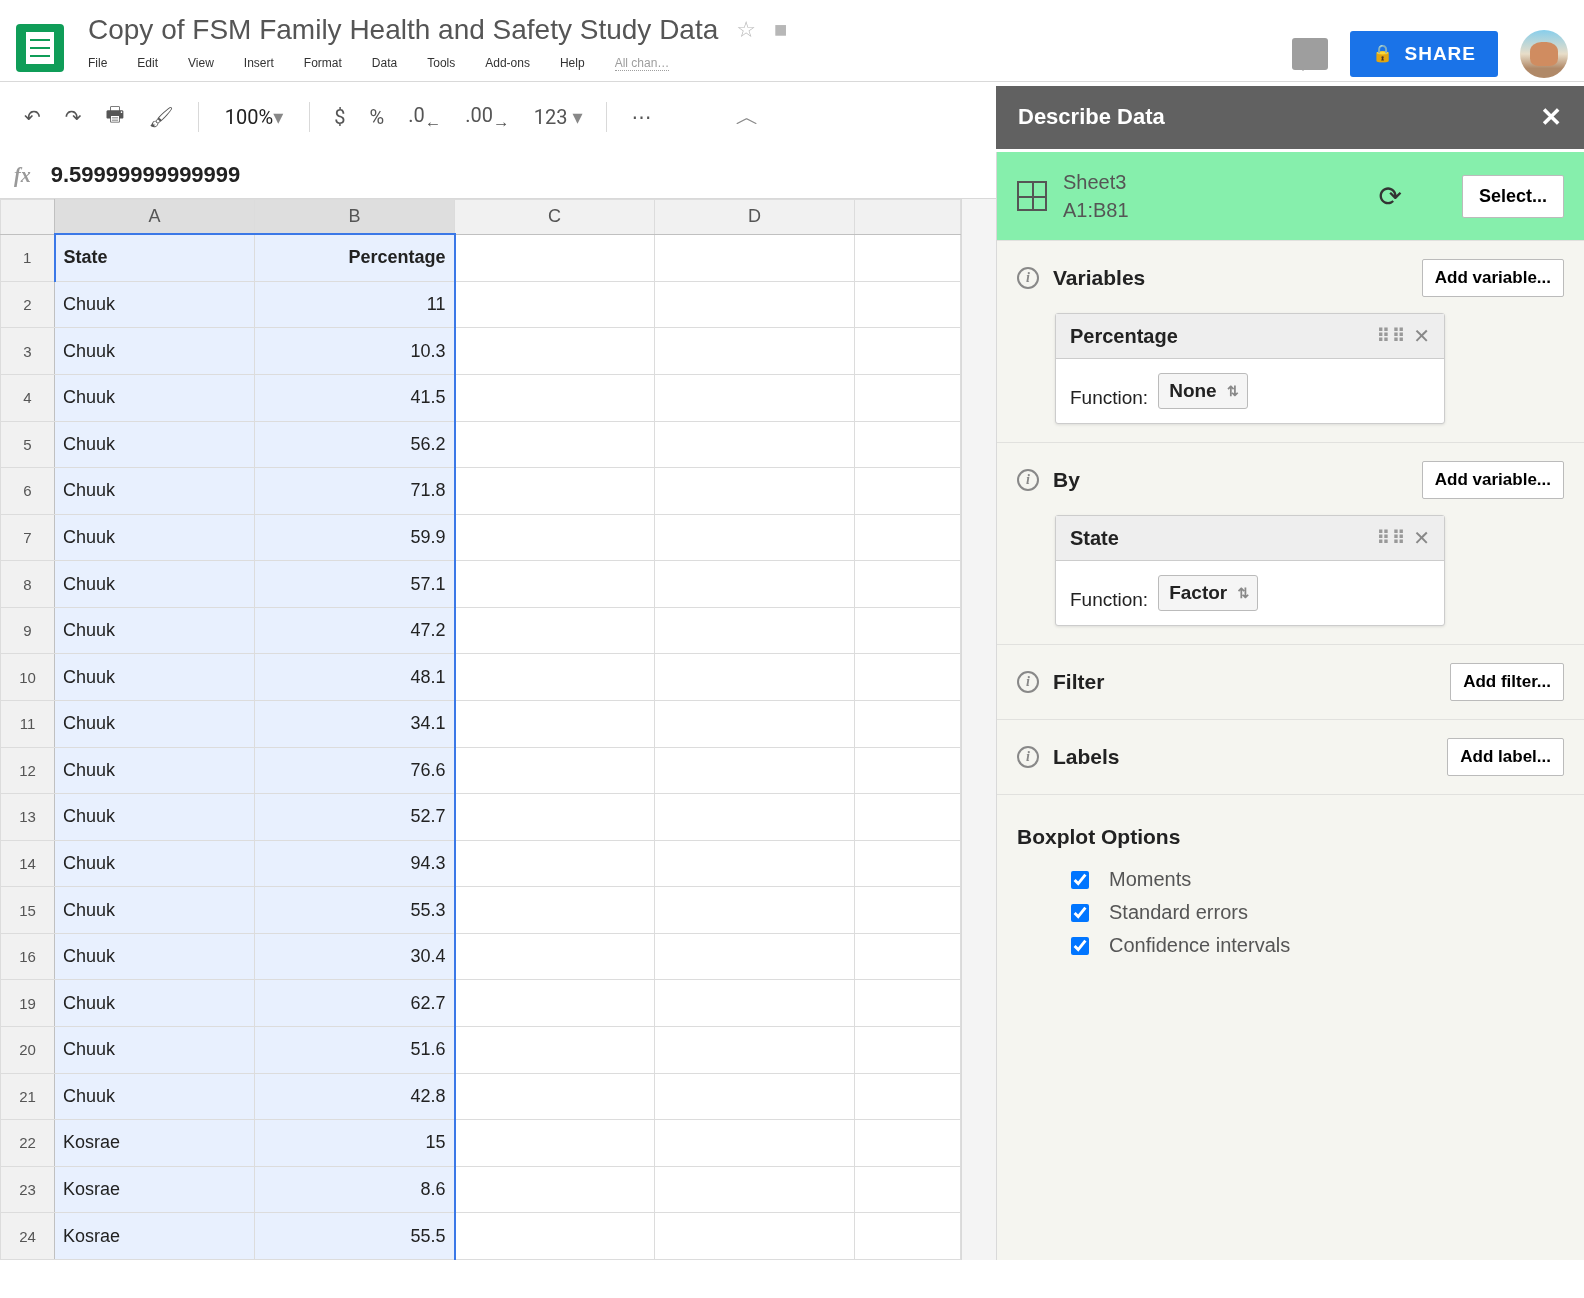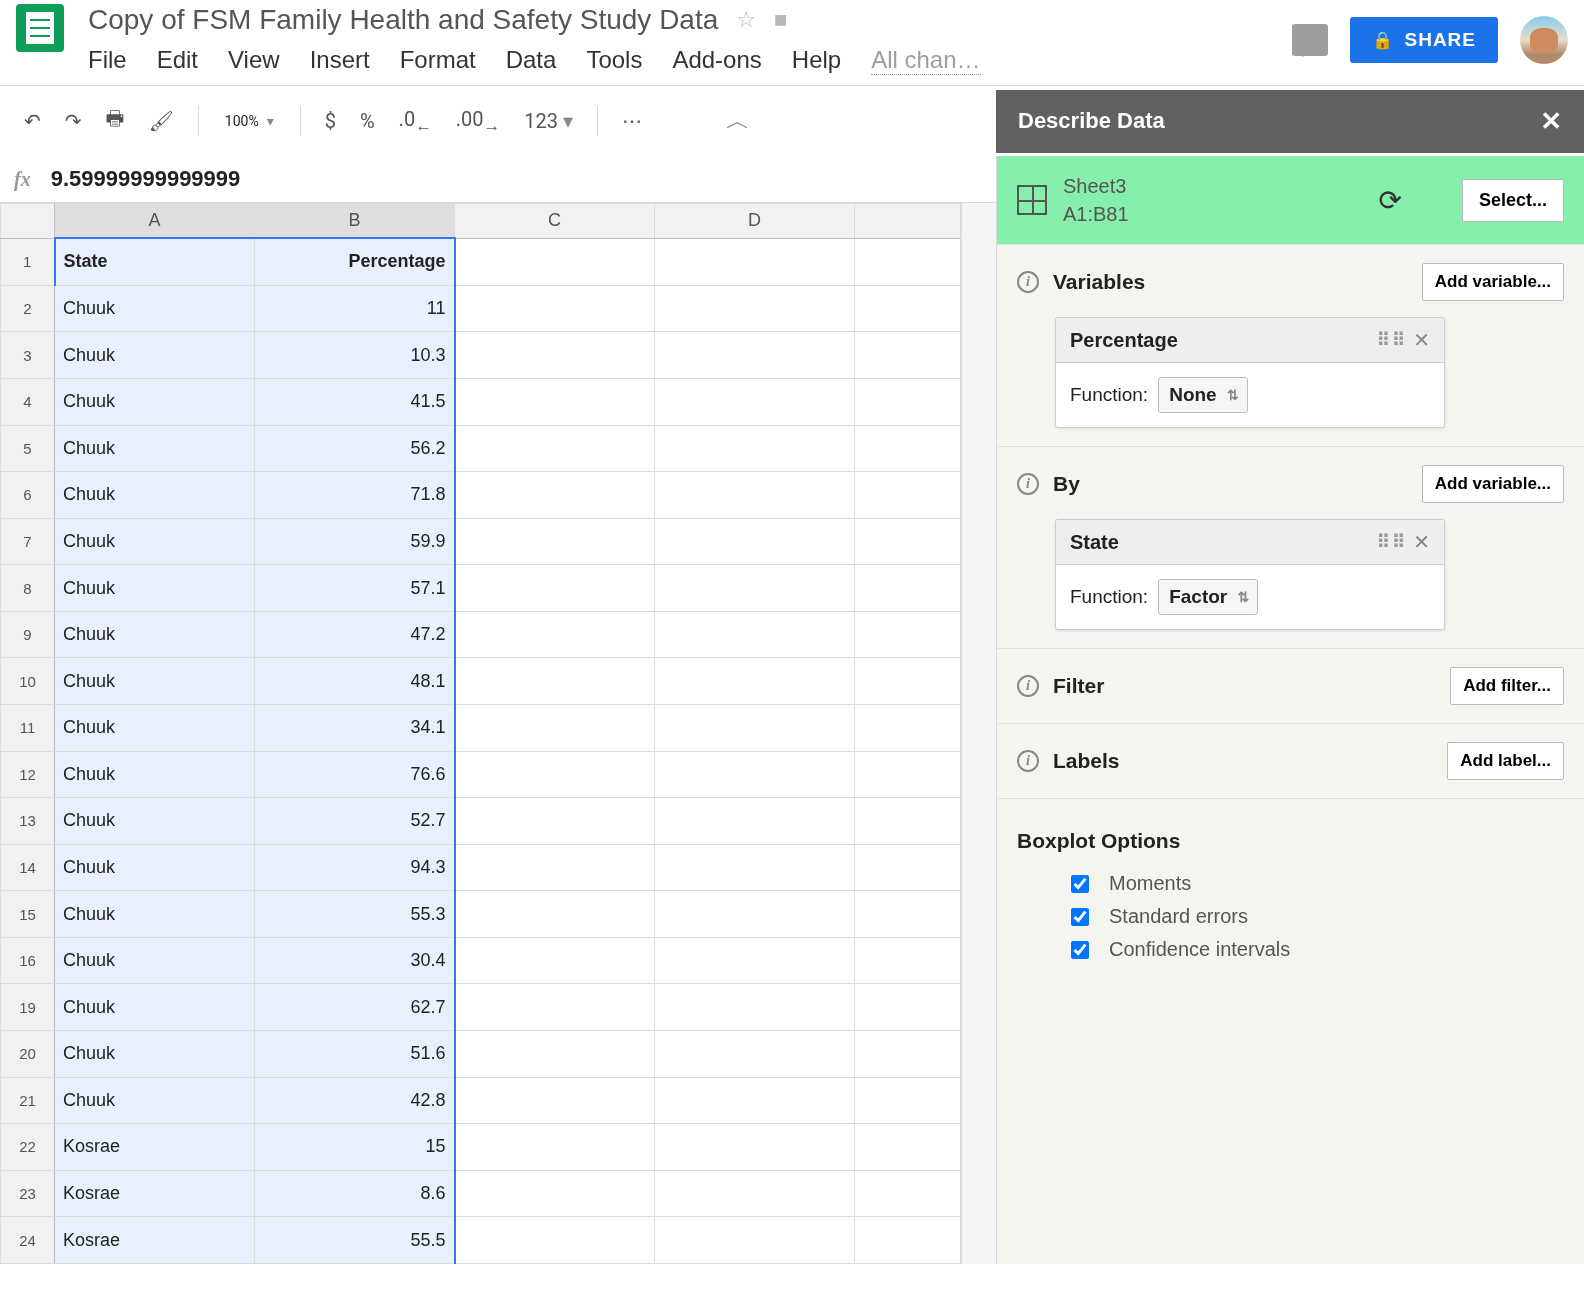--- a/index.html
+++ b/index.html
@@ -1,39 +1,39 @@
 <!DOCTYPE html>
 <html><head>
 <meta charset="utf-8">
 <style>
 * { margin: 0; padding: 0; box-sizing: border-box; }
 body { font-family: Arial, "Helvetica Neue", sans-serif; font-size: 17px; color: #222; width: 1584px; }
-.header { display: flex; align-items: flex-start; padding: 4px 16px 0 16px; border-bottom: 1px solid #d9d9d9; }
+.header { display: flex; align-items: center; padding: 14px 16px 0 16px; border-bottom: 1px solid #d9d9d9; }
 .doc-icon { width: 48px; height: 48px; background: #0f9d58; border-radius: 4px; margin-right: 24px; display: flex; align-items: center; justify-content: center; flex-shrink: 0; }
 .doc-icon-inner { width: 28px; height: 32px; background: #fff; display: flex; flex-direction: column; justify-content: space-around; padding: 4px; }
 .doc-icon-line { height: 2px; background: #0f9d58; }
 .title-block { flex: 1; }
 .doc-title { font-size: 28px; color: #555; font-weight: 400; }
 .title-row { display: flex; align-items: center; gap: 18px; }
 .star-icon, .folder-icon { color: #b7b7b7; font-size: 22px; cursor: pointer; }
-.menu-bar { display: flex; gap: 30px; padding: 10px 0 10px 0; font-size: 24px; color: #333; }
+.menu-bar { display: flex; gap: 30px; padding: 10px 0 10px 0; font-size: 12px; color: #333; }
 .menu-bar span { cursor: pointer; }
 .menu-bar .changes { color: #9e9e9e; border-bottom: 1px dotted #9e9e9e; }
 .header-right { display: flex; align-items: center; gap: 22px; margin-left: 20px; padding-top: 12px; }
 .comment-icon { width: 36px; height: 32px; background: #9e9e9e; border-radius: 3px; cursor: pointer; position: relative; }
 .comment-icon::after { content:''; position:absolute; bottom:-6px; left:6px; border:5px solid transparent; border-top-color:#9e9e9e; }
 .share-btn { background: #1a73e8; color: #fff; font-size: 19px; font-weight: bold; padding: 12px 22px; border-radius: 3px; display: flex; align-items: center; gap: 10px; cursor: pointer; letter-spacing: 1px; }
 .share-btn .lock { font-size: 17px; }
 .avatar { width: 48px; height: 48px; border-radius: 50%; background: linear-gradient(180deg, #87ceeb 0%, #e8ddc8 50%, #b08968 80%); overflow:hidden; position:relative; }
 .avatar::after{content:''; position:absolute; left:20%; top:25%; width:60%; height:50%; background:#d08c60; border-radius:40% 40% 30% 30%; }
 .toolbar-row { display: flex; align-items: center; }
 .toolbar { display: flex; align-items: center; padding: 10px 14px; gap: 4px; flex: 1; font-family: Roboto, Arial; }
 .tb-btn { padding: 8px 10px; color: #555; font-size: 20px; cursor: pointer; border-radius:3px; }
 .tb-sep { width: 1px; height: 30px; background: #d9d9d9; margin: 0 10px; }
-.zoom { display: flex; align-items: center; gap: 8px; font-size: 14px; color: #222; padding: 6px 12px; cursor:pointer; }
+.zoom { display: flex; align-items: center; font-size: 20px; color: #222; padding: 6px 12px; cursor:pointer; }
 .collapse-arrow { margin-left: 70px; color:#888; font-size: 24px; }
 .sidebar-header { background: #616161; color: #fff; font-size: 22px; font-weight: bold; padding: 16px 22px; display: flex; justify-content: space-between; align-items: center; width: 588px; }
 .close-x { font-size: 26px; cursor: pointer; }
 .content { display: flex; height: 1108px; }
 .left { flex: 1; display: flex; flex-direction: column; }
 .fx-bar { display: flex; align-items: center; border-bottom: 1px solid #d9d9d9; padding: 10px 14px; gap: 20px; font-weight: bold; }
 .fx-lbl { font-style: italic; font-family: Georgia, serif; color: #999; font-size: 20px; }
 .fx-val { font-family: Arial; font-size: 22px; color: #222; }
 .sheet { width: 100%; border-collapse: collapse; table-layout: fixed; }
 .sheet th, .sheet td { border: 1px solid #dcdcdc; padding: 6px 8px; font-size: 18px; text-align: left; height: 34px; }
@@ -57,21 +57,21 @@
 .select-btn { background: #fff; border: 1px solid #bbb; padding: 10px 16px; font-size: 18px; font-weight: bold; cursor: pointer; border-radius:2px;margin-left:24px; }
 .section { padding: 18px 20px; border-bottom: 1px solid #e1e1de; }
 .sec-head { display: flex; align-items: center; gap: 14px; }
 .sec-head .info-ic { width: 22px; height: 22px; border: 2px solid #888; border-radius: 50%; display:flex; align-items:center; justify-content:center; color:#888; font-size:14px; font-weight:bold; font-family: Georgia; font-style: italic; }
 .sec-title { font-size: 21px; font-weight: bold; flex:1; }
 .add-btn { background: #fff; border: 1px solid #bbb; padding: 8px 12px; font-size: 17px; font-weight: bold; cursor: pointer; border-radius:2px; }
 .var-card { background: #fff; border: 1px solid #ccc; border-radius: 3px; margin: 16px 0 0 38px; width: 390px; box-shadow: 0 1px 3px rgba(0,0,0,.1); }
 .var-head { background: #eeeeee; padding: 10px 14px; display:flex; align-items:center; font-size: 20px; font-weight: bold; border-bottom: 1px solid #ccc; }
 .var-head .drag { font-size: 18px; color:#999; letter-spacing:2px; margin-right:6px; }
 .var-head .vx { font-size: 20px; color:#888; cursor:pointer; font-weight:normal; }
-.var-body { padding: 14px; display:flex; align-items:center; gap:10px; font-size:19px; }
+.var-body { padding: 14px; display:flex; align-items:flex-end; gap:10px; font-size:19px; }
 .fn-select { border: 1px solid #bbb; padding: 6px 30px 6px 10px; font-size: 19px; font-weight:bold; background:#f5f5f5; border-radius:3px; position:relative; cursor:pointer; }
 .fn-select::after { content:'⇅'; position:absolute; right:8px; top:50%; transform: translateY(-50%); color:#888; font-size:14px; }
 .opts-title { font-size: 21px; font-weight: bold; padding: 12px 0 14px 0; }
 .check-row { display: flex; align-items: center; gap: 20px; font-size: 20px; color:#555; padding: 5px 0 5px 54px; }
 .check-row input { width:18px; height:18px; }
 </style>
 </head>
 <body>
 
 <div class="header">

